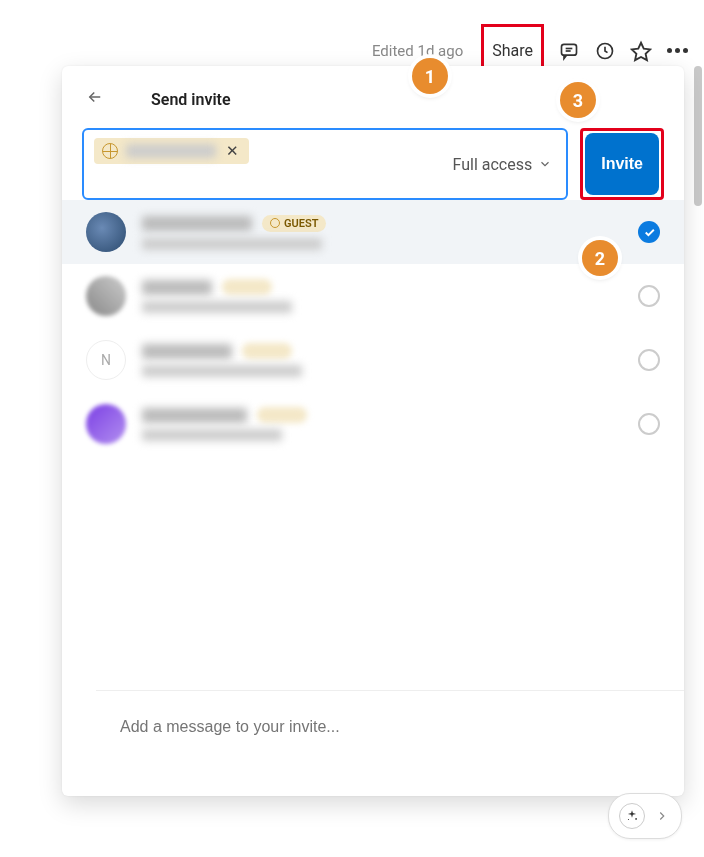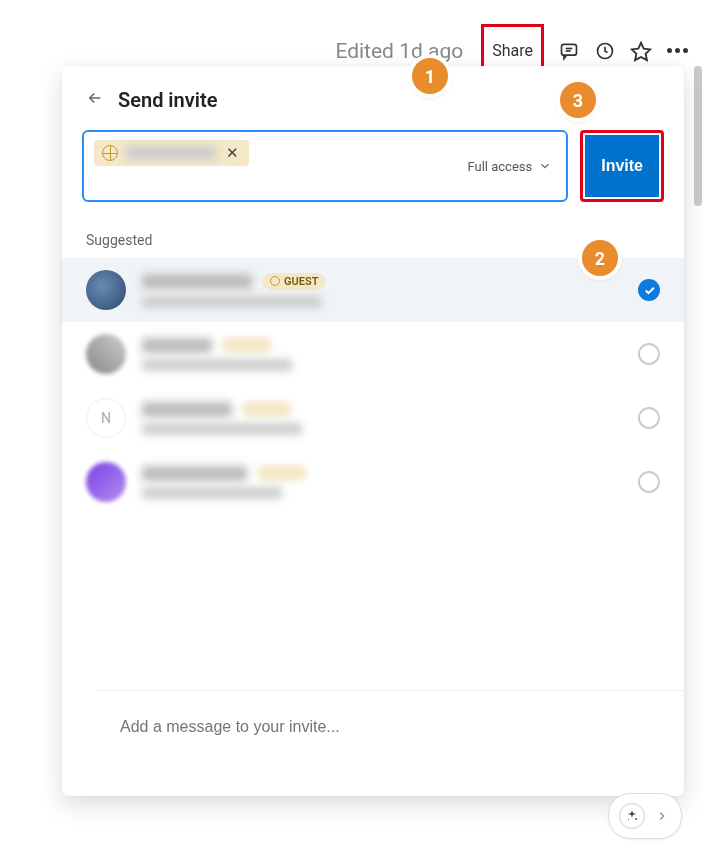--- a/index.html
+++ b/index.html
@@ -14,21 +14,21 @@
   .top-bar {
     position: absolute;
     top: 24px;
     right: 16px;
     display: flex;
     align-items: center;
     gap: 14px;
   }
   .edited-text {
     color: #888;
-    font-size: 21px;
+    font-size: 15px;
     margin-right: 4px;
   }
   .share-btn {
     font-size: 16px;
     color: #333;
     background: #fff;
     padding: 14px 8px;
     cursor: pointer;
   }
   .highlight-red {
@@ -76,23 +76,24 @@
     display: flex;
     align-items: center;
     gap: 14px;
     padding: 22px 24px 18px 24px;
   }
   .back-arrow {
     color: #666;
     cursor: pointer;
   }
   .modal-title {
-    font-size: 20px;
+    font-size: 16px;
     font-weight: 600;
     color: #222;
+    margin-left: 33px;
   }
   .input-row {
     display: flex;
     gap: 12px;
     padding: 0 20px 0 20px;
     align-items: stretch;
   }
   .invite-input {
     flex: 1;
     border: 2px solid #2a8cff;
@@ -128,40 +129,40 @@
     width: 90px; height: 14px; border-radius: 2px;
   }
   .chip-x {
     color: #444; cursor: pointer; font-size: 15px; padding: 0 2px;
   }
   .access-select {
     display: flex;
     align-items: center;
     gap: 6px;
     color: #555;
-    font-size: 13px;
+    font-size: 16px;
     cursor: pointer;
     align-self: center;
     padding-right: 4px;
   }
   .invite-btn-wrap {
     border: 3.5px solid #e3001b;
     padding: 2px;
     border-radius: 4px;
     display: flex;
     align-items: center;
   }
   .invite-btn {
     background: #0072ce;
     color: #fff;
     font-size: 16px;
     font-weight: 600;
     border: none;
     padding: 22px 16px;
-    border-radius: 0;
+    border-radius: 8px;
     cursor: pointer;
     text-align: center;
   }
 
   .suggested-label {
     font-size: 14px;
     color: #666;
     padding: 30px 24px 10px 24px;
   }
   .suggest-list { }
@@ -321,21 +322,20 @@
         <svg width="14" height="14" viewBox="0 0 24 24" fill="none" stroke="#666" stroke-width="2">
             <path d="M6 9l6 6 6-6"></path>
           </svg>
       </div>
     </div>
     <div class="invite-btn-wrap">
       <button class="invite-btn">Invite</button>
     </div>
   </div>
 
-  <div class="suggested-label">Suggested</div>
 
   <div class="suggest-list">
     <div class="suggest-item selected">
       <div class="avatar img1"></div>
       <div class="person-info">
         <div class="name-row">
           <span class="blur-name"></span>
           <span class="guest-badge">
             <span class="globe-sm"></span>
             <span>GUEST</span>

